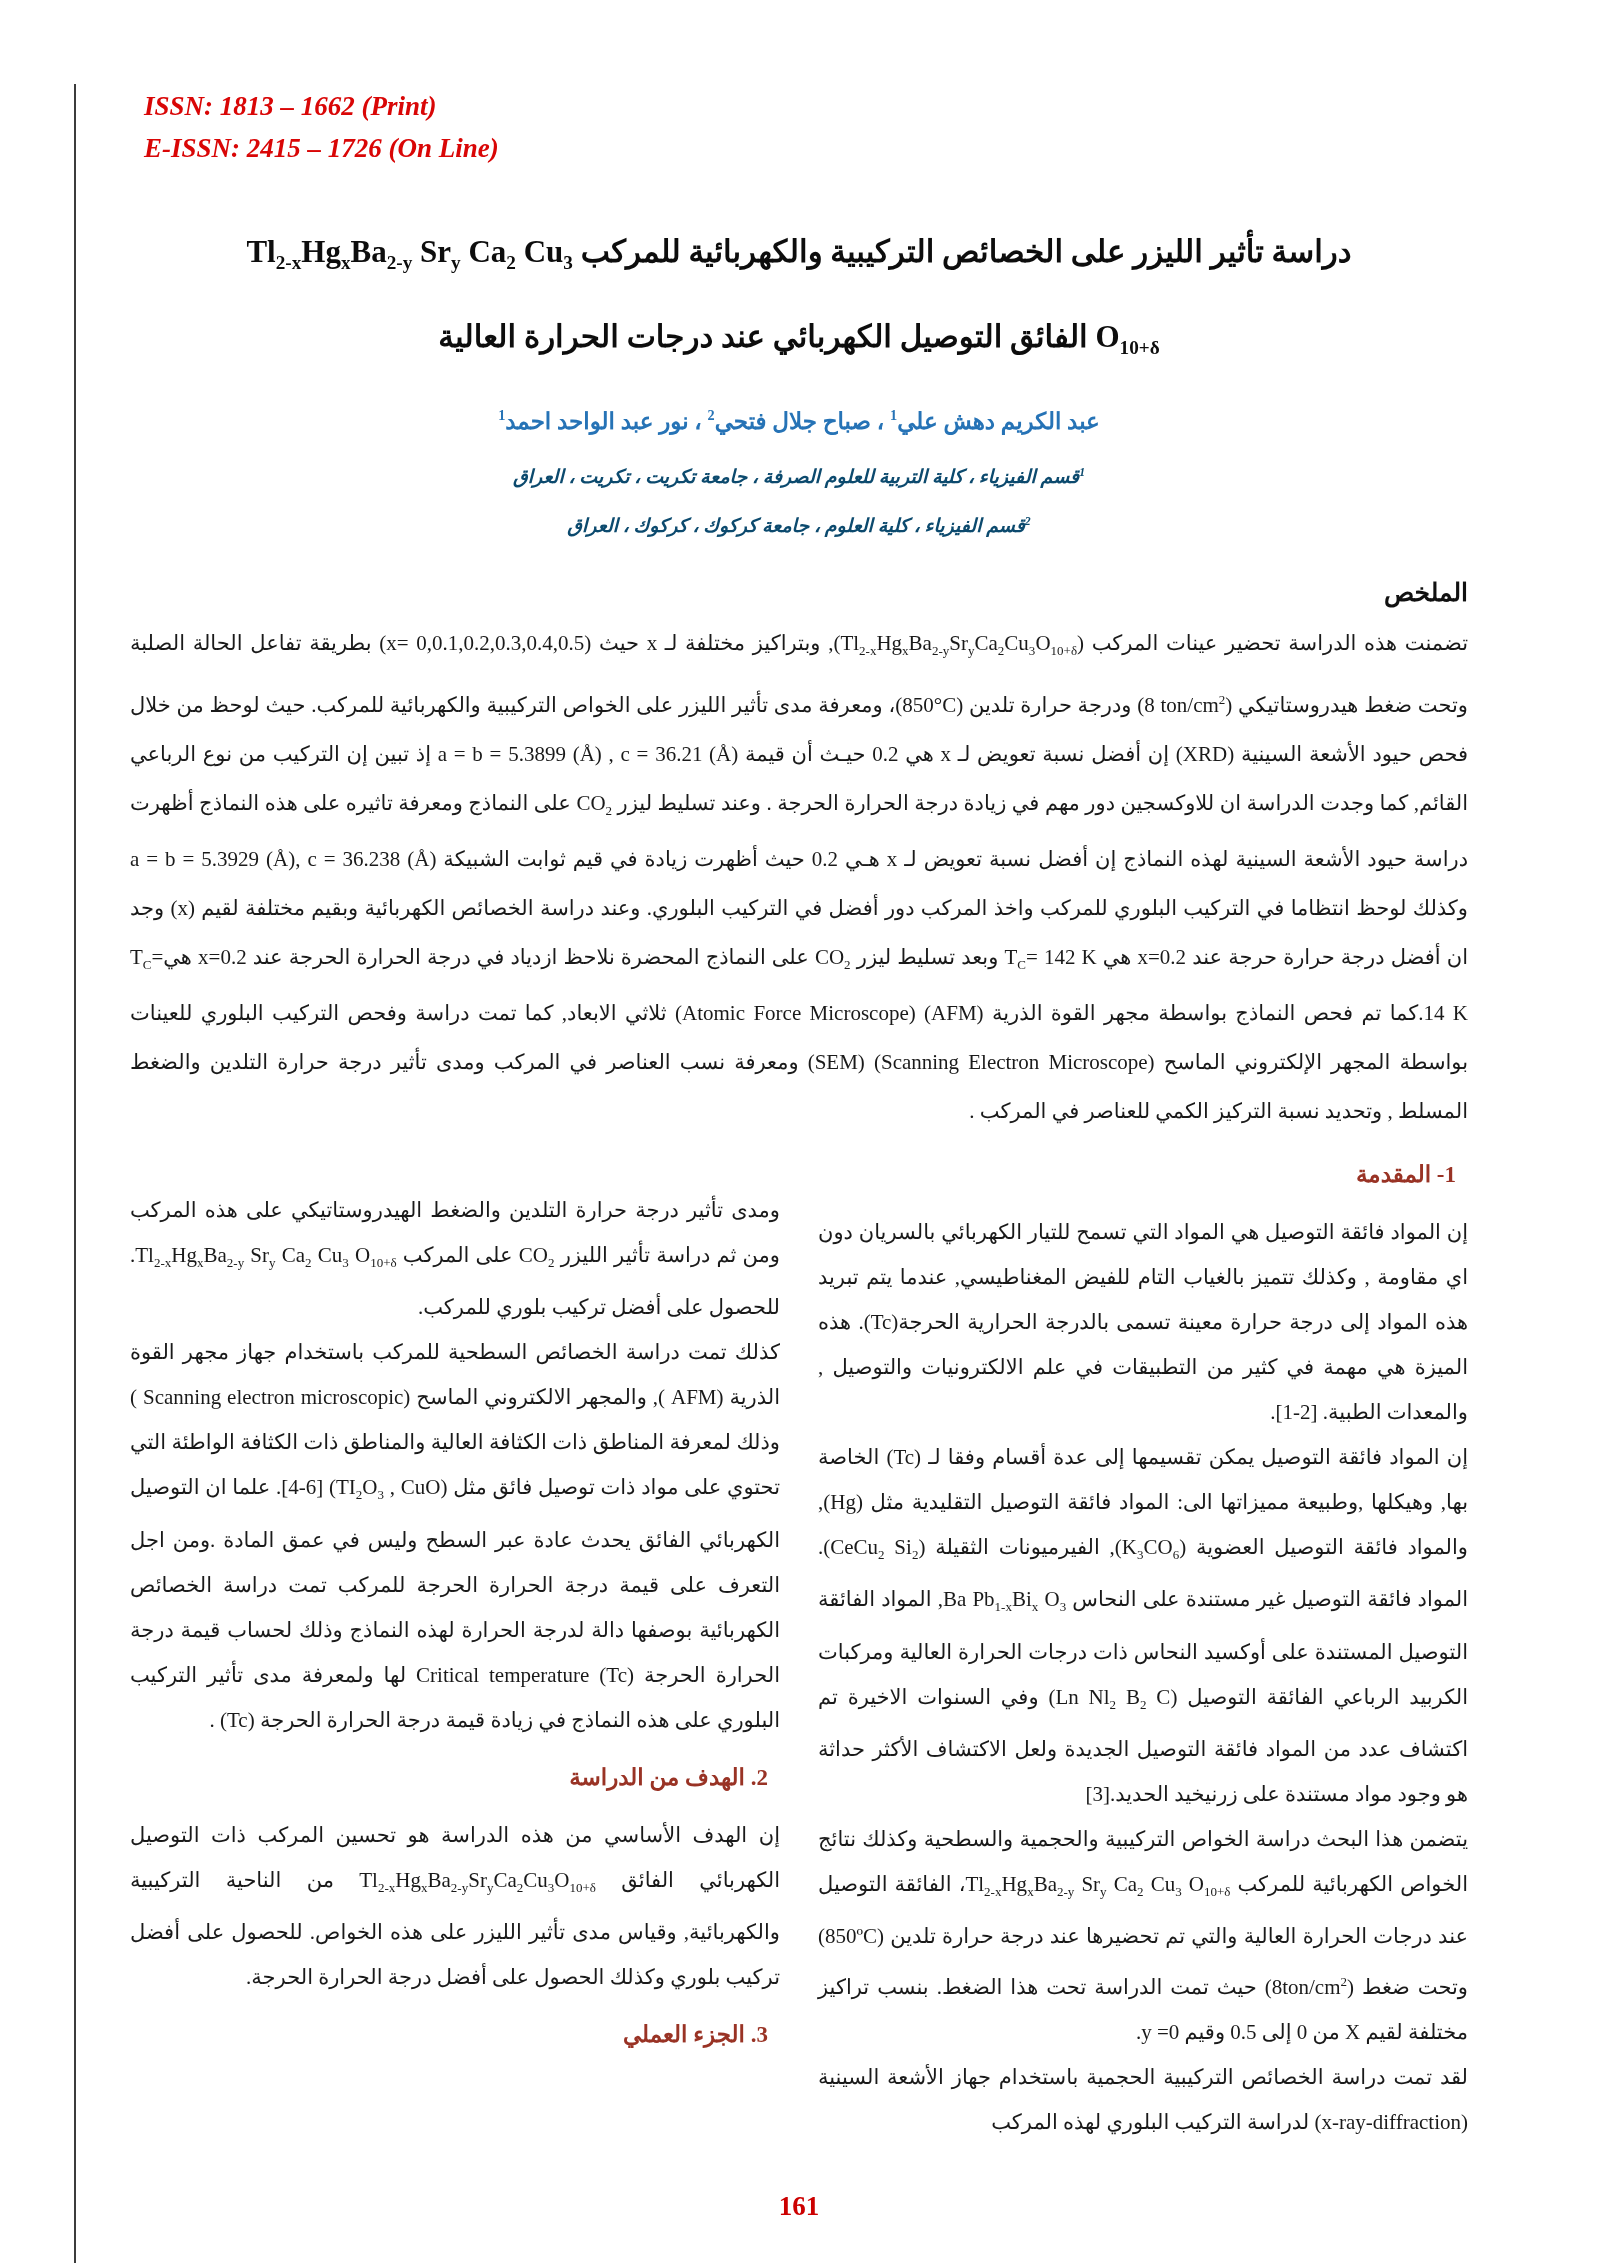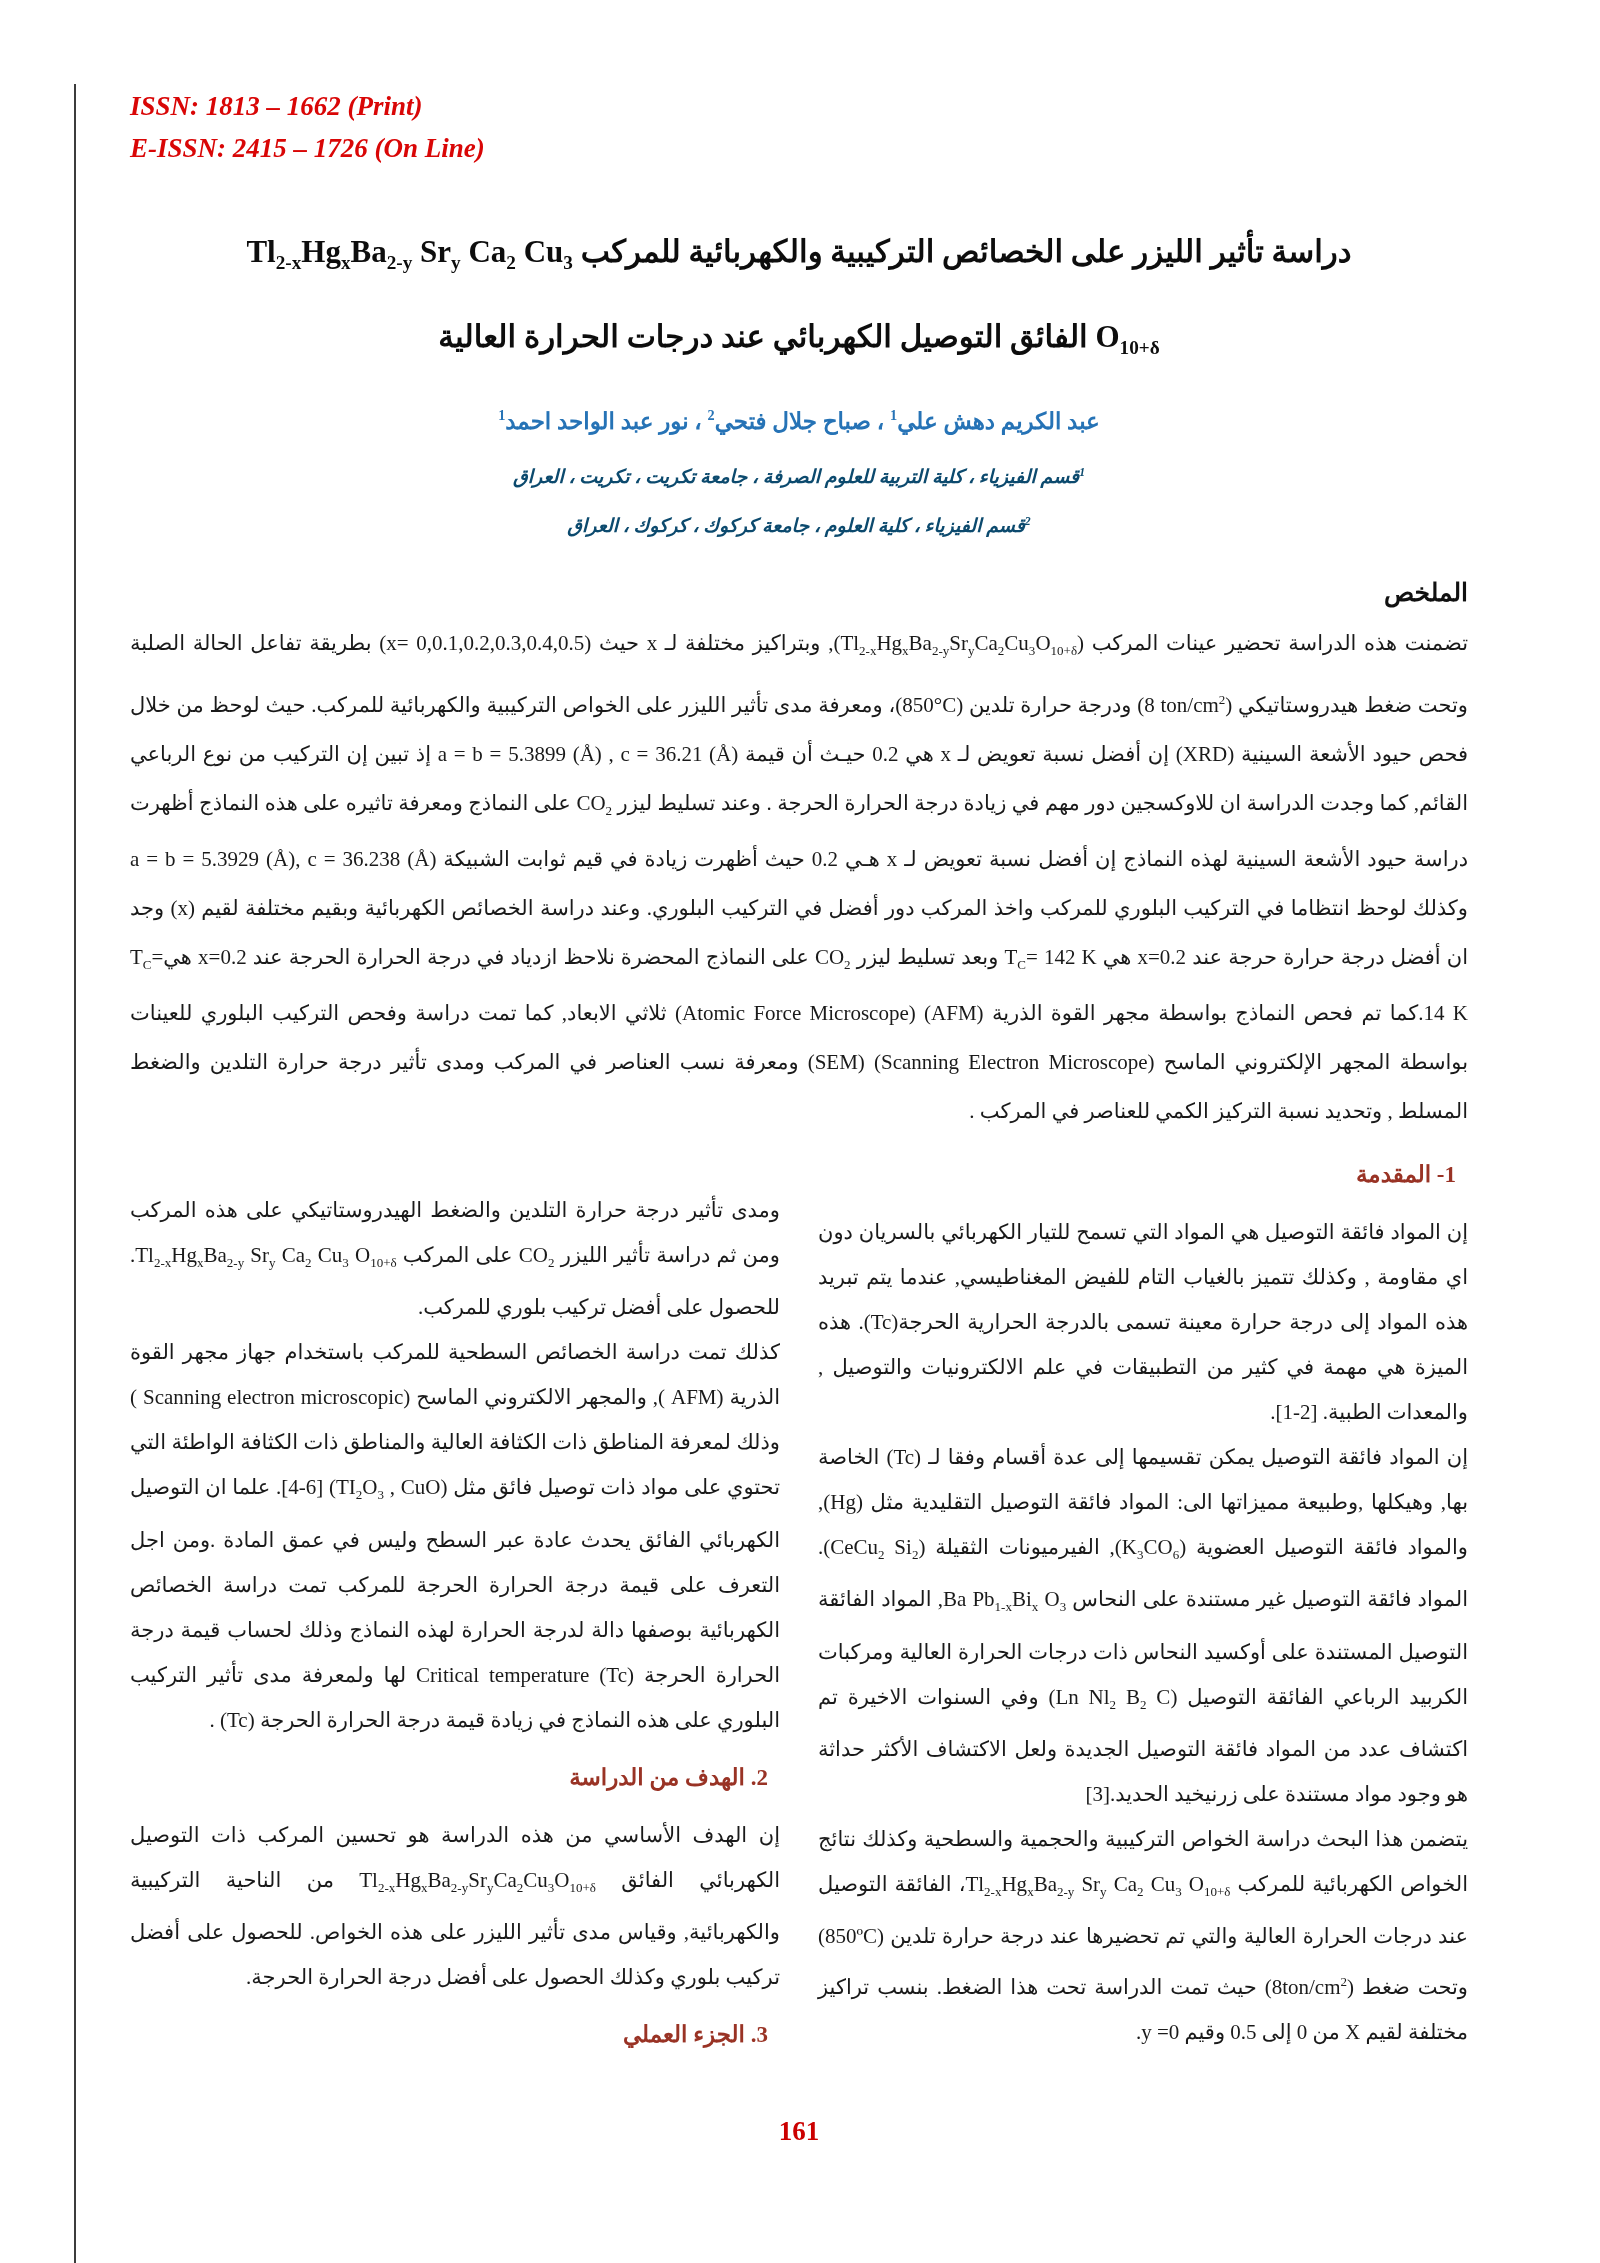--- a/index.html
+++ b/index.html
@@ -11,21 +11,21 @@
     background:#ffffff;
     font-family:"Liberation Serif","DejaVu Serif",serif;
     color:#1a1a1a;
     overflow:hidden;
   }
   .left-rule{
     position:absolute;left:74px;top:84px;
     width:2px;height:2179px;background:#3c3c3c;
   }
   
-  .hdr{display:flex;justify-content:space-between;align-items:flex-start;}
+  .hdr{display:flex;justify-content:space-between;align-items:flex-start;margin-left:14px;}
   .issn{font-weight:bold;font-style:italic;font-size:27px;line-height:42px;color:#d90606;}
   .jname{font-weight:bold;font-style:italic;font-size:27px;line-height:34px;color:#d90606;text-align:right;}
   .jdot{font-size:15px;color:#444;line-height:20px;text-align:right;font-style:normal;}
   
   .title{margin:46px 0 0;text-align:center;font-size:31px;font-weight:bold;color:#0d0d0d;}
   .title .tline{line-height:74px;}
   
   .authors{margin-top:12px;text-align:center;font-weight:bold;font-size:23px;color:#2673b6;line-height:36px;}
   .affil{margin-top:10px;text-align:center;color:#0c4a6e;font-style:italic;font-weight:bold;font-size:19px;line-height:45px;}
   
@@ -72,20 +72,21 @@
     <h2>الملخص</h2>
     <p>تضمنت هذه الدراسة تحضير عينات المركب (<span dir="ltr">Tl<sub>2-x</sub>Hg<sub>x</sub>Ba<sub>2-y</sub>Sr<sub>y</sub>Ca<sub>2</sub>Cu<sub>3</sub>O<sub>10+δ</sub></span>), وبتراكيز مختلفة لـ <span dir="ltr">x</span> حيث (<span dir="ltr">x= 0,0.1,0.2,0.3,0.4,0.5</span>) بطريقة تفاعل الحالة الصلبة وتحت ضغط هيدروستاتيكي (<span dir="ltr">8 ton/cm<sup>2</sup></span>) ودرجة حرارة تلدين (<span dir="ltr">850°C</span>)، ومعرفة مدى تأثير الليزر على الخواص التركيبية والكهربائية للمركب. حيث لوحظ من خلال فحص حيود الأشعة السينية (<span dir="ltr">XRD</span>) إن أفضل نسبة تعويض لـ <span dir="ltr">x</span> هي 0.2 حيـث أن قيمة <span dir="ltr">a = b = 5.3899 (Å) , c = 36.21 (Å)</span> إذ تبين إن التركيب من نوع الرباعي القائم, كما وجدت الدراسة ان للاوكسجين دور مهم في زيادة درجة الحرارة الحرجة . وعند تسليط ليزر <span dir="ltr">CO<sub>2</sub></span> على النماذج ومعرفة تاثيره على هذه النماذج أظهرت دراسة حيود الأشعة السينية لهذه النماذج إن أفضل نسبة تعويض لـ <span dir="ltr">x</span> هـي 0.2 حيث أظهرت زيادة في قيم ثوابت الشبيكة <span dir="ltr">a = b = 5.3929 (Å), c = 36.238 (Å)</span> وكذلك لوحظ انتظاما في التركيب البلوري للمركب واخذ المركب دور أفضل في التركيب البلوري. وعند دراسة الخصائص الكهربائية وبقيم مختلفة لقيم (<span dir="ltr">x</span>) وجد ان أفضل درجة حرارة حرجة عند <span dir="ltr">x=0.2</span> هي <span dir="ltr">T<sub>C</sub>= 142 K</span> وبعد تسليط ليزر <span dir="ltr">CO<sub>2</sub></span> على النماذج المحضرة نلاحظ ازدياد في درجة الحرارة الحرجة عند <span dir="ltr">x=0.2</span> هي<span dir="ltr">T<sub>C</sub>= 14 K</span>.كما تم فحص النماذج بواسطة مجهر القوة الذرية (<span dir="ltr">AFM</span>) (<span dir="ltr">Atomic Force Microscope</span>) ثلاثي الابعاد, كما تمت دراسة وفحص التركيب البلوري للعينات بواسطة المجهر الإلكتروني الماسح (<span dir="ltr">Scanning Electron Microscope</span>) (<span dir="ltr">SEM</span>) ومعرفة نسب العناصر في المركب ومدى تأثير درجة حرارة التلدين والضغط المسلط , وتحديد نسبة التركيز الكمي للعناصر في المركب .</p>
   </section>
 
   <section class="columns" dir="rtl">
     <div class="col col-first">
       <h3 class="sec">1- المقدمة</h3>
       <p>إن المواد فائقة التوصيل هي المواد التي تسمح للتيار الكهربائي بالسريان دون اي مقاومة , وكذلك تتميز بالغياب التام للفيض المغناطيسي, عندما يتم تبريد هذه المواد إلى درجة حرارة معينة تسمى بالدرجة الحرارية الحرجة(<span dir="ltr">Tc</span>). هذه الميزة هي مهمة في كثير من التطبيقات في علم الالكترونيات والتوصيل , والمعدات الطبية. [2-1].</p>
       <p>إن المواد فائقة التوصيل يمكن تقسيمها إلى عدة أقسام وفقا لـ (<span dir="ltr">Tc</span>) الخاصة بها, وهيكلها ,وطبيعة مميزاتها الى: المواد فائقة التوصيل التقليدية مثل (<span dir="ltr">Hg</span>), والمواد فائقة التوصيل العضوية (<span dir="ltr">K<sub>3</sub>CO<sub>6</sub></span>), الفيرميونات الثقيلة (<span dir="ltr">CeCu<sub>2</sub> Si<sub>2</sub></span>). المواد فائقة التوصيل غير مستندة على النحاس <span dir="ltr">Ba Pb<sub>1-x</sub>Bi<sub>x</sub> O<sub>3</sub></span>, المواد الفائقة التوصيل المستندة على أوكسيد النحاس ذات درجات الحرارة العالية ومركبات الكربيد الرباعي الفائقة التوصيل (<span dir="ltr">Ln Nl<sub>2</sub> B<sub>2</sub> C</span>) وفي السنوات الاخيرة تم اكتشاف عدد من المواد فائقة التوصيل الجديدة ولعل الاكتشاف الأكثر حداثة هو وجود مواد مستندة على زرنيخيد الحديد.[3]</p>
       <p>يتضمن هذا البحث دراسة الخواص التركيبية والحجمية والسطحية وكذلك نتائج الخواص الكهربائية للمركب <span dir="ltr">Tl<sub>2-x</sub>Hg<sub>x</sub>Ba<sub>2-y</sub> Sr<sub>y</sub> Ca<sub>2</sub> Cu<sub>3</sub> O<sub>10+δ</sub></span>، الفائقة التوصيل عند درجات الحرارة العالية والتي تم تحضيرها عند درجة حرارة تلدين (<span dir="ltr">850ºC</span>) وتحت ضغط (<span dir="ltr">8ton/cm<sup>2</sup></span>) حيث تمت الدراسة تحت هذا الضغط. بنسب تراكيز مختلفة لقيم <span dir="ltr">X</span> من 0 إلى 0.5 وقيم <span dir="ltr">y =0</span>.</p>
+      <p>لقد تمت دراسة الخصائص التركيبية الحجمية باستخدام جهاز الأشعة السينية (<span dir="ltr">x-ray-diffraction</span>) لدراسة التركيب البلوري لهذه المركب</p>
     </div>
     <div class="col col-second">
       <p>ومدى تأثير درجة حرارة التلدين والضغط الهيدروستاتيكي على هذه المركب ومن ثم دراسة تأثير الليزر <span dir="ltr">CO<sub>2</sub></span> على المركب <span dir="ltr">Tl<sub>2-x</sub>Hg<sub>x</sub>Ba<sub>2-y</sub> Sr<sub>y</sub> Ca<sub>2</sub> Cu<sub>3</sub> O<sub>10+δ</sub></span>. للحصول على أفضل تركيب بلوري للمركب.</p>
       <p>كذلك تمت دراسة الخصائص السطحية للمركب باستخدام جهاز مجهر القوة الذرية (<span dir="ltr"> AFM</span>), والمجهر الالكتروني الماسح (<span dir="ltr"> Scanning electron microscopic</span>) وذلك لمعرفة المناطق ذات الكثافة العالية والمناطق ذات الكثافة الواطئة التي تحتوي على مواد ذات توصيل فائق مثل (<span dir="ltr">TI<sub>2</sub>O<sub>3</sub> , CuO</span>) [6-4]. علما ان التوصيل الكهربائي الفائق يحدث عادة عبر السطح وليس في عمق المادة .ومن اجل التعرف على قيمة درجة الحرارة الحرجة للمركب تمت دراسة الخصائص الكهربائية بوصفها دالة لدرجة الحرارة لهذه النماذج وذلك لحساب قيمة درجة الحرارة الحرجة (<span dir="ltr">Tc</span>) <span dir="ltr">Critical temperature</span> لها ولمعرفة مدى تأثير التركيب البلوري على هذه النماذج في زيادة قيمة درجة الحرارة الحرجة (<span dir="ltr">Tc</span>) .</p>
       <h3 class="sec">2. الهدف من الدراسة</h3>
       <p>إن الهدف الأساسي من هذه الدراسة هو تحسين المركب ذات التوصيل الكهربائي الفائق <span dir="ltr">Tl<sub>2-x</sub>Hg<sub>x</sub>Ba<sub>2-y</sub>Sr<sub>y</sub>Ca<sub>2</sub>Cu<sub>3</sub>O<sub>10+δ</sub></span> من الناحية التركيبية والكهربائية, وقياس مدى تأثير الليزر على هذه الخواص. للحصول على أفضل تركيب بلوري وكذلك الحصول على أفضل درجة الحرارة الحرجة.</p>
       <h3 class="sec">3. الجزء العملي</h3>
     </div>
   </section>
 

